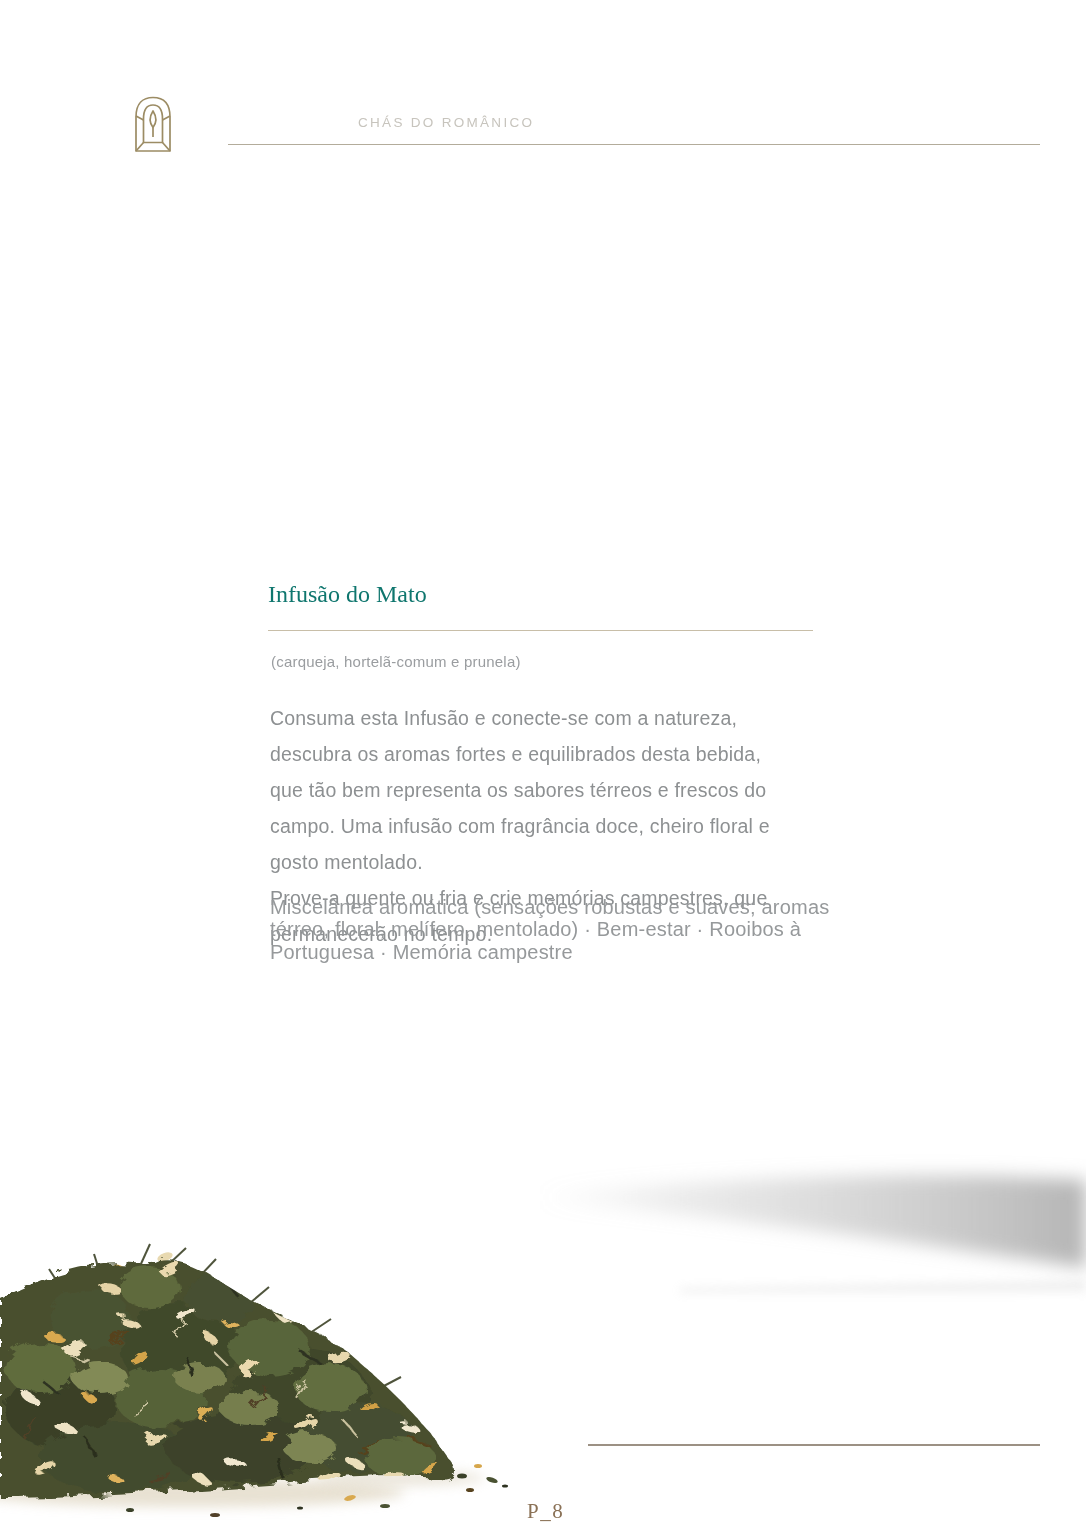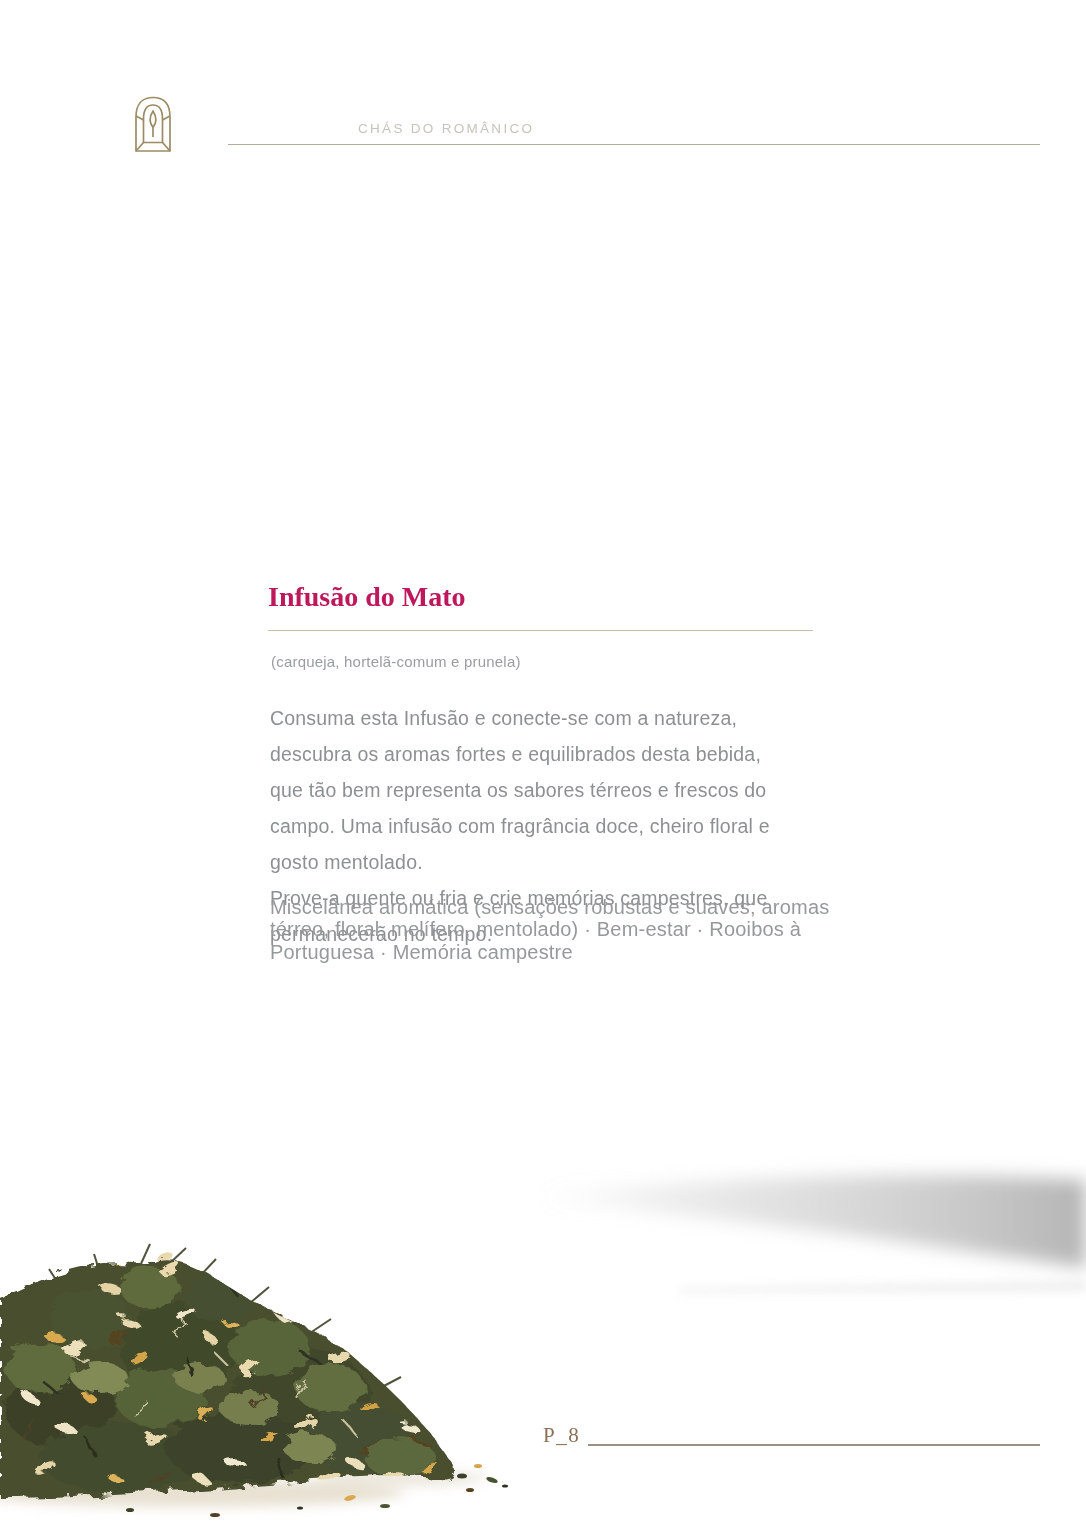--- a/index.html
+++ b/index.html
@@ -4,54 +4,54 @@
 <style>
   html,body{margin:0;padding:0;}
   body{
     width:1086px;height:1536px;position:relative;background:#ffffff;overflow:hidden;
     font-family:"Liberation Sans", sans-serif;
   }
   .abs{position:absolute;}
 
   
   .brand{
-    left:358px;top:121px;
+    left:358px;top:115px;
     font-size:13.5px;letter-spacing:2.3px;color:#c7c4bd;font-weight:400;
   }
   .header-line{
     left:228px;top:144px;width:812px;height:1px;background:#b3ac9b;
   }
   .logo{left:133px;top:95px;}
 
   
   .tea-title{
     left:268px;top:581px;
     font-family:"Liberation Serif","DejaVu Serif",serif;
-    font-size:28px;color:#be185d;font-weight:700;
+    font-size:24px;color:#0f766e;font-weight:400;
   }
   .title-rule{left:268px;top:630px;width:545px;height:1px;background:#c8bea8;}
   .ingredients{
     left:271px;top:653px;font-size:15px;color:#9a9da0;letter-spacing:0.2px;
   }
   .description{
     left:270px;top:700px;width:640px;
     font-size:19.5px;line-height:36px;color:#8d9092;letter-spacing:0.2px;
     white-space:pre-line;font-weight:300;
   }
   .tags{
     left:270px;top:896px;width:600px;
     font-size:20px;line-height:22.3px;color:#96999b;letter-spacing:0.2px;
     white-space:pre-line;font-weight:300;
   }
 
   
   .page-number{
-    left:527px;top:1423px;
+    left:527px;top:1499px;
     font-family:"Liberation Serif","DejaVu Serif",serif;
-    font-size:21px;letter-spacing:1.5px;color:#8a7156;margin-left:16px;
+    font-size:21px;letter-spacing:1.5px;color:#8a7156;
   }
   .footer-line{left:588px;top:1444px;width:452px;height:1.5px;background:#9c9184;}
 
   
   .table-shadow{left:540px;top:1130px;}
   .tea-pile{left:0px;top:1228px;}
 </style>
 </head>
 <body>
 

